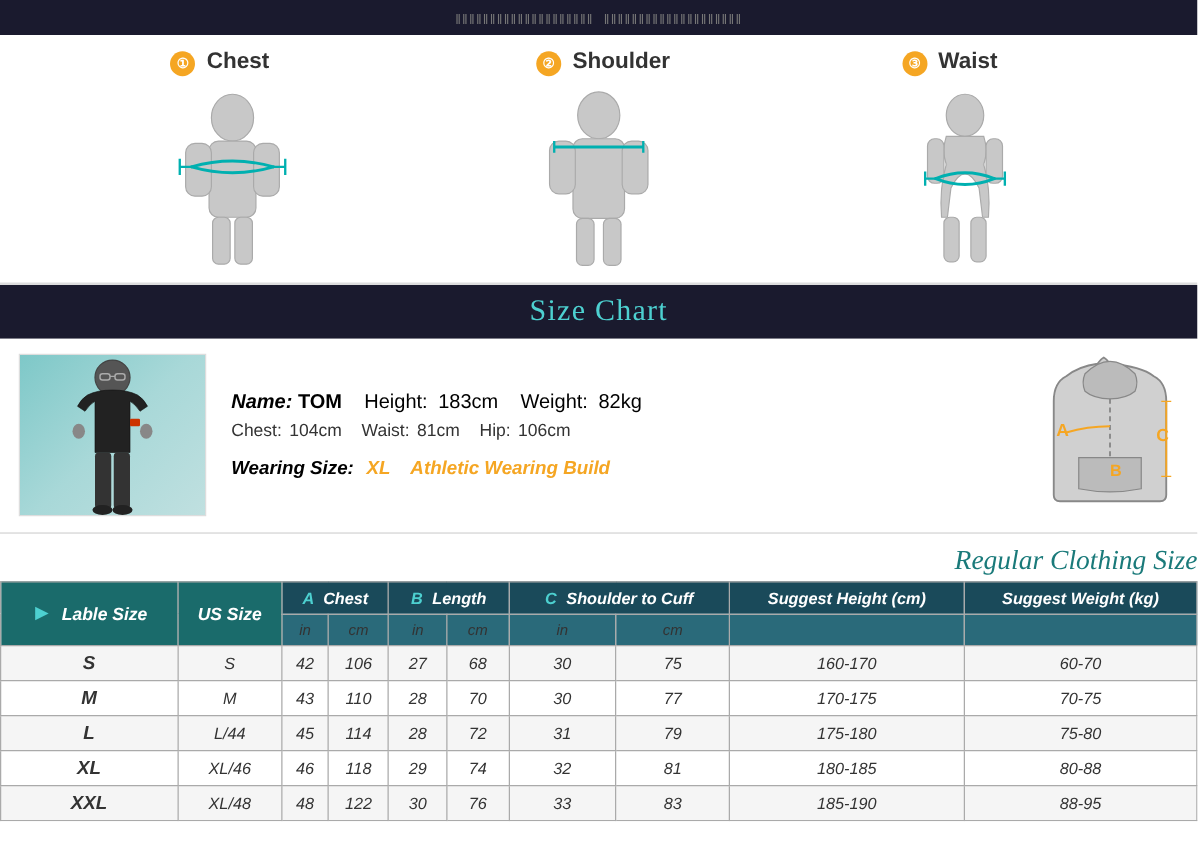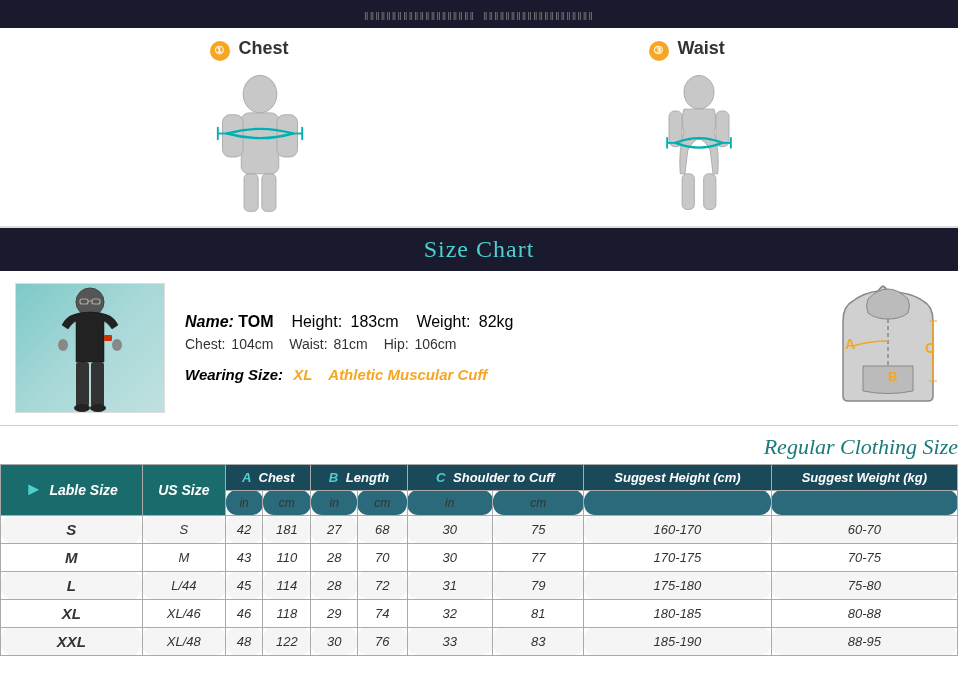--- a/index.html
+++ b/index.html
@@ -183,21 +183,21 @@
     .sub-header {
       background: #2a6a7a;
       color: #ccc;
       font-size: 12px;
     }
     .col-a { color: #4dd0d0; }
     .col-b { color: #4dd0d0; }
     .col-c { color: #4dd0d0; }
     .row-odd { background: #f5f5f5; }
     .row-even { background: #fff; }
-    td { font-style: italic; color: #333; border-radius: 11px; }
+    td { font-style: italic; color: #333; }
     .size-label-cell { font-weight: bold; font-size: 15px; }
 
     
     .wave-decoration {
       display: flex;
       justify-content: center;
       align-items: center;
       gap: 8px;
     }
   </style>
@@ -235,20 +235,41 @@
         <path d="M25 72 Q60 62 95 72" stroke="#00b0b0" stroke-width="2.5" fill="none" stroke-linecap="round"></path>
         <path d="M25 72 Q60 82 95 72" stroke="#00b0b0" stroke-width="2.5" fill="none" stroke-linecap="round"></path>
         <line x1="15" y1="65" x2="15" y2="79" stroke="#00b0b0" stroke-width="2"></line>
         <line x1="105" y1="65" x2="105" y2="79" stroke="#00b0b0" stroke-width="2"></line>
         <line x1="15" y1="72" x2="25" y2="72" stroke="#00b0b0" stroke-width="2"></line>
         <line x1="95" y1="72" x2="105" y2="72" stroke="#00b0b0" stroke-width="2"></line>
       </svg>
     </div>
   </div>
 
+  <div class="measurement-item">
+    <div class="measurement-label">
+      <span style="background:#f5a623;color:#fff;border-radius:50%;width:20px;height:20px;display:inline-flex;align-items:center;justify-content:center;font-size:11px;margin-right:4px;">②</span>
+      <span style="font-size:18px;font-weight:bold;">Shoulder</span>
+    </div>
+    <div class="figure-container">
+      <svg viewBox="0 0 120 160" class="figure-svg">
+
+        <ellipse cx="60" cy="28" rx="18" ry="20" fill="#c8c8c8" stroke="#aaa" stroke-width="1"></ellipse>
+        <rect x="38" y="48" width="44" height="68" rx="8" fill="#c8c8c8" stroke="#aaa" stroke-width="1"></rect>
+        <rect x="18" y="50" width="22" height="45" rx="8" fill="#c8c8c8" stroke="#aaa" stroke-width="1"></rect>
+        <rect x="80" y="50" width="22" height="45" rx="8" fill="#c8c8c8" stroke="#aaa" stroke-width="1"></rect>
+        <rect x="41" y="116" width="15" height="40" rx="5" fill="#c8c8c8" stroke="#aaa" stroke-width="1"></rect>
+        <rect x="64" y="116" width="15" height="40" rx="5" fill="#c8c8c8" stroke="#aaa" stroke-width="1"></rect>
+
+        <path d="M22 55 L98 55" stroke="#00b0b0" stroke-width="2.5" fill="none"></path>
+        <line x1="22" y1="50" x2="22" y2="60" stroke="#00b0b0" stroke-width="2"></line>
+        <line x1="98" y1="50" x2="98" y2="60" stroke="#00b0b0" stroke-width="2"></line>
+      </svg>
+    </div>
+  </div>
 
   <div class="measurement-item">
     <div class="measurement-label">
       <span style="background:#f5a623;color:#fff;border-radius:50%;width:20px;height:20px;display:inline-flex;align-items:center;justify-content:center;font-size:11px;margin-right:4px;">③</span>
       <span style="font-size:18px;font-weight:bold;">Waist</span>
     </div>
     <div class="figure-container">
       <svg viewBox="0 0 120 160" class="figure-svg">
 
         <ellipse cx="60" cy="28" rx="16" ry="18" fill="#c8c8c8" stroke="#aaa" stroke-width="1"></ellipse>
@@ -317,21 +338,21 @@
       <span style="margin-left:2px;margin-right:12px;">104cm</span>
       <span>Waist:</span>
       <span style="margin-left:2px;margin-right:12px;">81cm</span>
       <span>Hip:</span>
       <span style="margin-left:2px;">106cm</span>
     </div>
     <div class="model-wearing">
       <span>Wearing Size:</span>
       <span class="size-val" style="margin-left:6px;">XL</span>
       &nbsp;&nbsp;
-      <span class="build-val">Athletic Muscular Cuff</span>
+      <span class="build-val">Athletic Wearing Build</span>
     </div>
   </div>
 
   <div>
     <svg viewBox="0 0 110 130" class="jacket-diagram">
 
       <path d="M20 20 Q10 25 10 40 L10 115 Q10 120 15 120 L95 120 Q100 120 100 115 L100 40 Q100 25 90 20 Q80 12 55 10 L55 10 Q52 6 50 5 Q48 6 45 10 Q30 12 20 20Z" fill="#d0d0d0" stroke="#888" stroke-width="1.5"></path>
 
       <path d="M35 18 Q45 8 55 8 Q65 8 75 18 Q78 25 75 32 Q68 38 55 38 Q42 38 35 32 Q32 25 35 18Z" fill="#bbb" stroke="#888" stroke-width="1"></path>
 
@@ -396,21 +417,21 @@
         <td><span>cm</span></td>
         <td></td>
         <td></td>
       </tr>
     </thead>
     <tbody id="size-table-body">
     <tr class="row-odd">
     <td class="size-label-cell" style="font-weight:bold;font-style:italic;">S</td>
     <td style="font-style:italic;">S</td>
     <td style="font-style:italic;">42</td>
-    <td style="font-style:italic;">181</td>
+    <td style="font-style:italic;">106</td>
     <td style="font-style:italic;">27</td>
     <td style="font-style:italic;">68</td>
     <td style="font-style:italic;">30</td>
     <td style="font-style:italic;">75</td>
     <td style="font-style:italic;">160-170</td>
     <td style="font-style:italic;">60-70</td>
   </tr>
         <tr class="row-even">
     <td class="size-label-cell" style="font-weight:bold;font-style:italic;">M</td>
     <td style="font-style:italic;">M</td>

